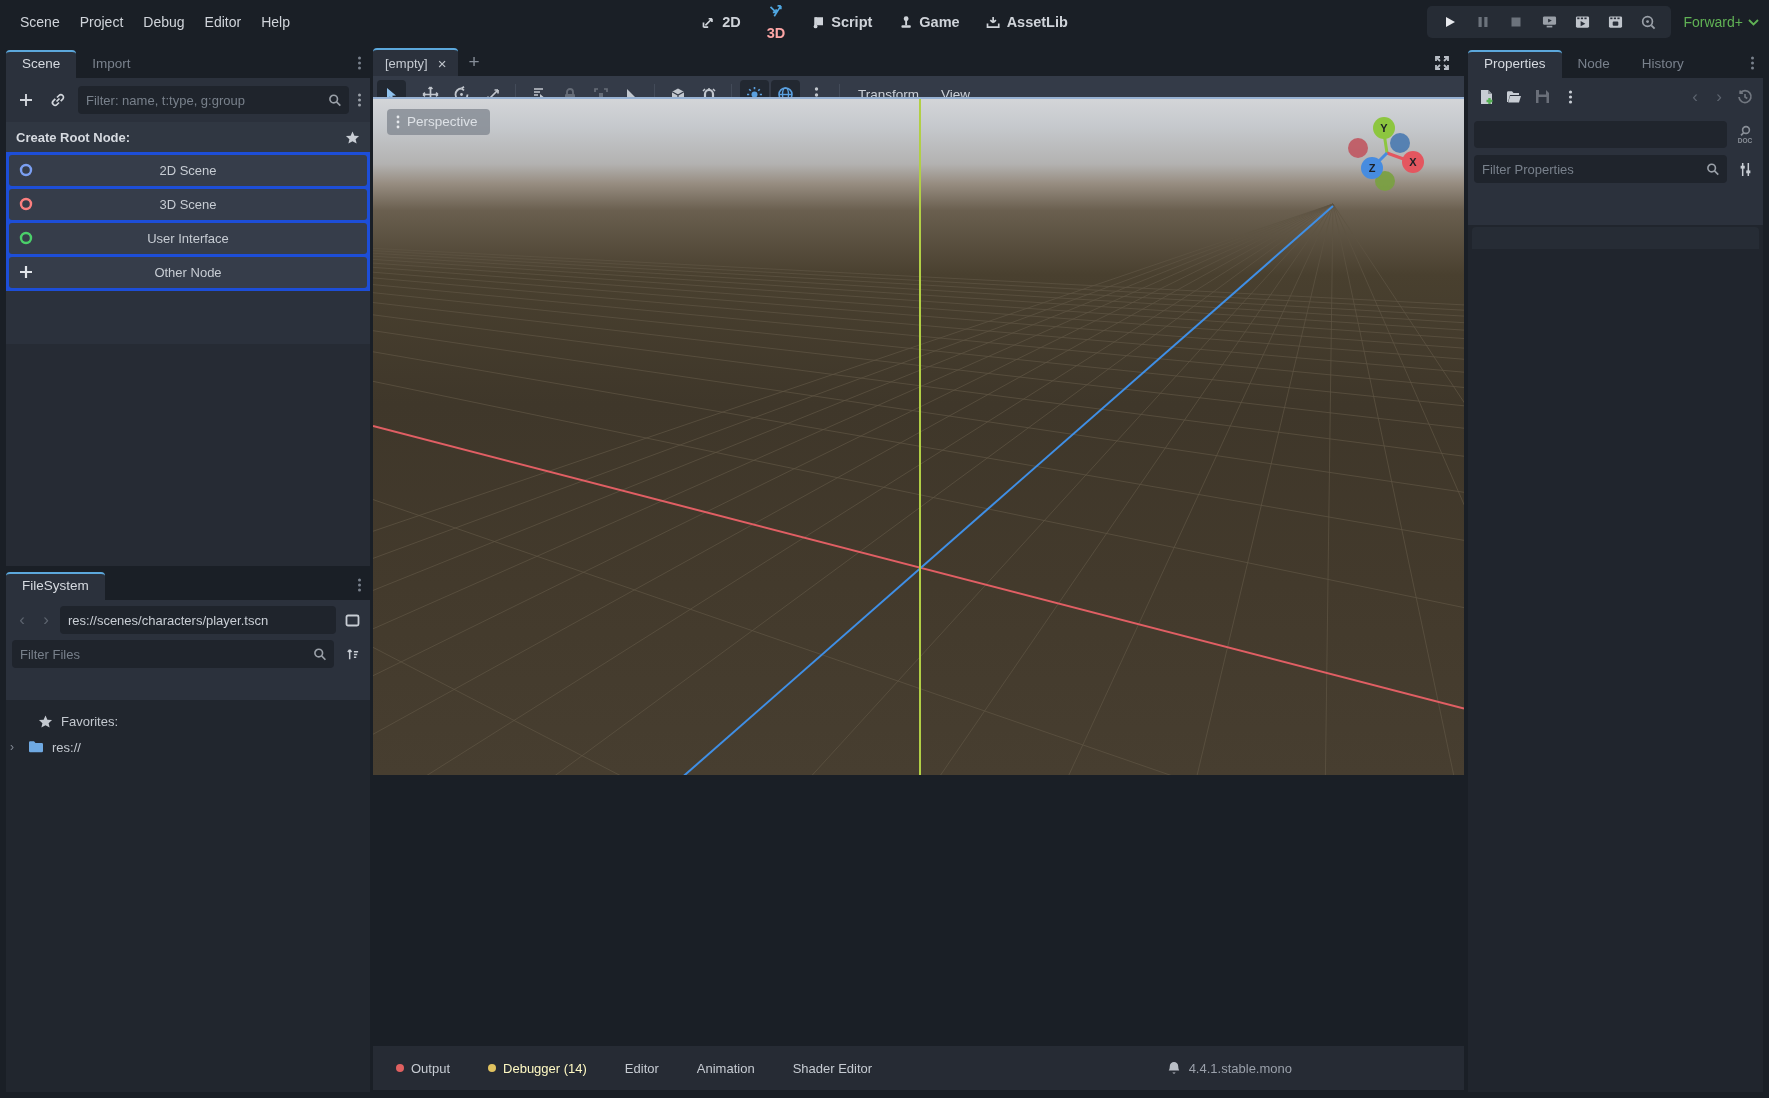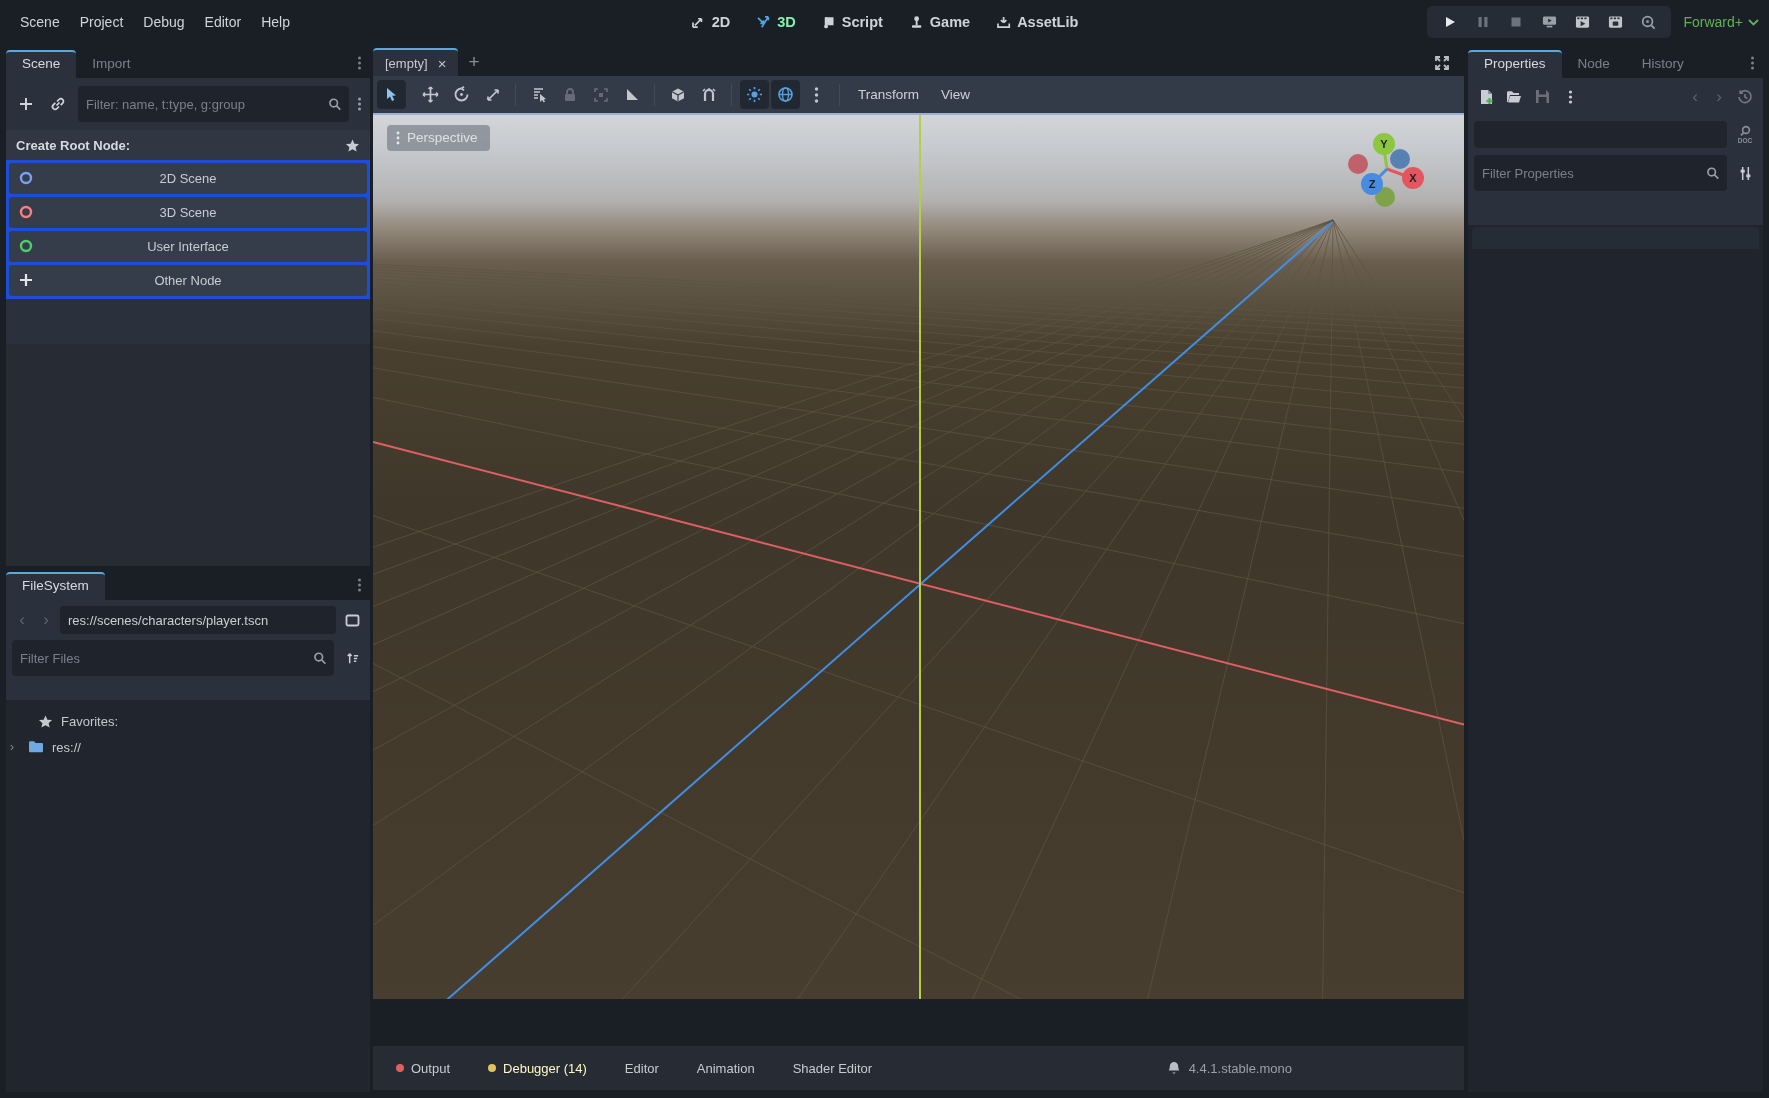--- a/index.html
+++ b/index.html
@@ -12,34 +12,34 @@
   svg.ic { display:block; }
 
   
   .topbar { position:absolute; left:0; top:0; width:1769px; height:44px; background:#1a1f26; }
   .menus { position:absolute; left:10px; top:0; height:44px; display:flex; align-items:center; }
   .menu-item { padding:5px 10px; font-size:14px; color:#d0d4da; border-radius:3px; cursor:default; }
   .ctx-group { position:absolute; left:50%; top:0; height:44px; transform:translateX(-50%);
                display:flex; align-items:center; gap:14px; }
   .ctx-item { display:flex; align-items:center; gap:6px; font-size:14.5px; font-weight:bold;
               color:#cfd3d9; padding:4px 6px; border-radius:3px; }
-  .ctx-item.active { color:#86efac; }
+  .ctx-item.active { color:#fca5a5;flex-direction:column; }
   .topbar-right { position:absolute; right:10px; top:0; height:44px; display:flex; align-items:center; gap:12px; }
   .playcluster { display:flex; align-items:center; gap:7px; background:#262c35; border-radius:5px;
                  padding:5px 10px; height:32px; }
   .pc-btn { width:26px; height:24px; display:flex; align-items:center; justify-content:center; border-radius:3px; }
   .renderer { display:flex; align-items:center; gap:5px; color:#61b255; font-weight:normal; font-size:14px; }
 
   
   .tabrow { display:flex; align-items:flex-end; height:30px; }
   .tab { padding:6px 16px 7px 16px; font-size:13.5px; color:#79818c; border-radius:4px 4px 0 0; }
   .tab.active { background:#2b313c; color:#d6dae0; border-top:2px solid #5ca8dc; padding-top:4px; }
   .dots-right { margin-left:auto; margin-bottom:7px; margin-right:8px; }
   .input { background:#1f242c; border-radius:4px; display:flex; align-items:center;
-           height:36px; padding:0 8px; color:#78808b; }
+           height:28px; padding:0 8px; color:#78808b; }
   .input input { background:transparent; border:0; outline:0; color:#c9ced5; width:100%;
                  font-family:"Liberation Sans",sans-serif; font-size:13px; }
   .input input::placeholder { color:#78808b; opacity:1; }
 
   
   .left-dock { position:absolute; left:6px; top:48px; width:364px; height:1044px; }
   .scene-panel { position:absolute; left:0; top:0; width:364px; height:518px; }
   .scene-body { position:absolute; top:30px; left:0; right:0; bottom:0; background:#2b313c; }
   .scene-filter-row { display:flex; align-items:center; gap:8px; padding:8px 8px 6px 8px; }
   .tool-ic-btn { width:24px; height:24px; display:flex; align-items:center; justify-content:center; border-radius:3px; }
@@ -71,21 +71,21 @@
   .tab-add { margin-left:10px; color:#868d98; font-size:19px; padding-bottom:3px; }
   .expand-btn { margin-left:auto; margin-right:14px; margin-bottom:5px; }
   .vp-toolbar { position:absolute; left:0; top:28px; right:0; height:37px; background:#343b48;
                 display:flex; align-items:center; gap:2px; padding:0 4px; }
   .tb-btn { width:29px; height:29px; display:flex; align-items:center; justify-content:center; border-radius:4px; }
   .tb-btn.active { background:#222831; }
   .tb-btn.disabled { opacity:.35; }
   .tb-sep { width:1px; height:22px; background:#434b59; margin:0 6px; }
   .tb-menu { padding:5px 10px; color:#ccd1d8; font-size:13.5px; }
 
-  .viewport { position:absolute; left:0; top:65px; width:1091px; height:886px;
+  .viewport { position:absolute; left:0; top:49px; width:1091px; height:678px;
               border-top:2px solid #97b2d4;
               background:linear-gradient(#d3d5d8 0%, #c6c9cd 4%, #b3b2b1 9.6%, #978d81 12.5%,
                          #6a5f4f 16.5%, #49402f 26%, #3f372a 45%, #433a2c 72%, #473e30 100%);
               overflow:hidden; }
   .persp-btn { position:absolute; left:14px; top:10px; display:flex; align-items:center; gap:7px;
                background:rgba(125,132,141,.75); border-radius:4px; padding:5px 12px 6px 9px;
                color:#dde1e6; font-size:13.5px; }
   .gizmo { position:absolute; right:22px; top:12px; }
 
   .bottombar { position:absolute; left:0; top:998px; right:0; height:44px; background:#262b34;

